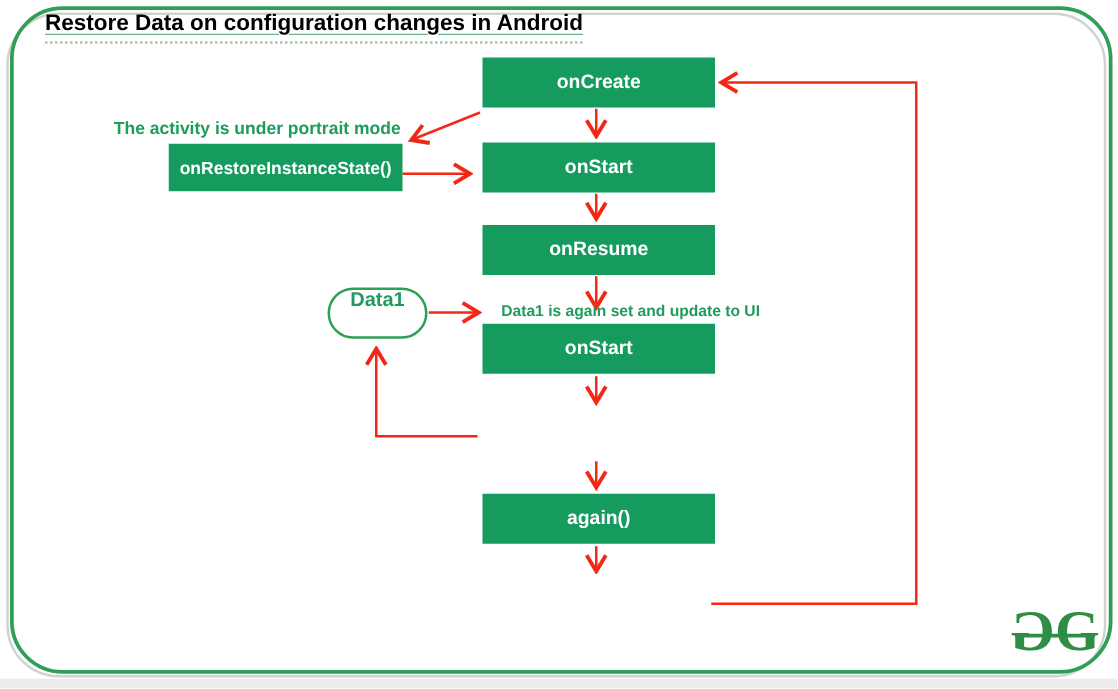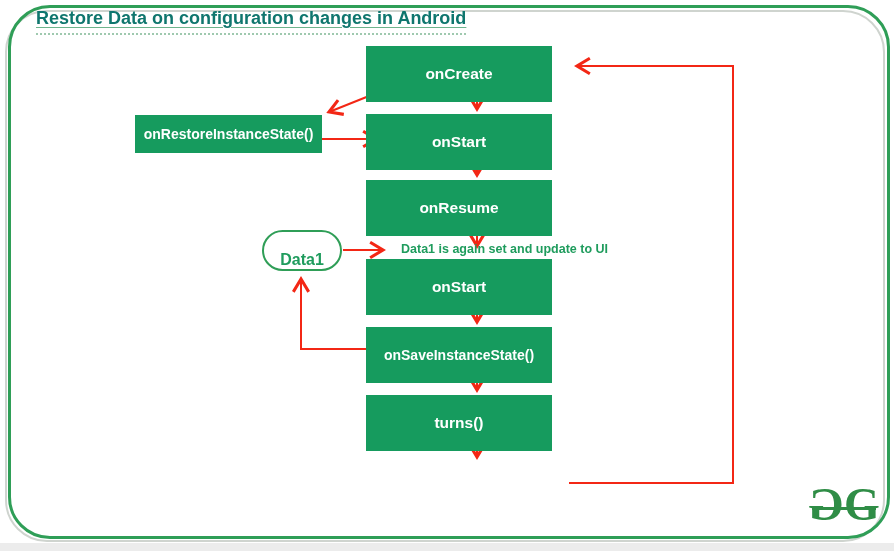--- a/index.html
+++ b/index.html
@@ -14,36 +14,36 @@
   }
   .border-green {
     position:absolute; left:8px; top:5px; width:876px; height:528px;
     border:3px solid #2f9e57; border-radius:42px; pointer-events:none;
   }
   .bottom-strip {
     position:absolute; left:0; bottom:0; width:894px; height:8px; background:#ececec;
   }
   .title {
     position:absolute; left:36px; top:8px;
-    font-size:18px; font-weight:bold; color:#0f766e;
+    font-size:18px; font-weight:bold; color:#000000;
     padding-bottom:4px; border-bottom:2px dotted #9fc9af;
   }
   .title span { text-decoration:underline; text-decoration-color:#6db48c; text-underline-offset:3px; }
   .node {
     position:absolute; background:#169b5e; color:#ffffff;
     font-weight:bold; font-size:15.5px;
     display:flex; align-items:center; justify-content:center;
-    left:366px; width:186px; height:56px;
+    left:386px; width:186px; height:40px;
   }
   .node.small { font-size:14px; }
   .side-node { left:135px; width:187px;align-items:center; }
   .oval {
     position:absolute; left:262px; top:230px; width:80px; height:41px;
     border:2px solid #2f9e57; border-radius:21px; box-sizing:border-box;
-    display:flex; align-items:flex-end; justify-content:center;
+    display:flex; align-items:flex-start; justify-content:center;
     color:#1f9c5d; font-weight:bold; font-size:16px;
   }
   .annot {
     position:absolute; color:#1f9c5d; font-weight:bold; font-size:14px; white-space:nowrap;
   }
   .annot.tiny { font-size:12.5px;padding-left:12px; }
   .arrows { position:absolute; left:0; top:0; pointer-events:none; }
   .gg-logo {
     position:absolute; left:810px; top:484px; width:68px; height:44px;
     color:#2f8d46; font-family:"Liberation Serif", serif; font-weight:bold;
@@ -90,35 +90,33 @@
     </div>
   <div class="node" style="top:114px">
       <span>onStart</span>
     </div>
   <div class="node" style="top:180px">
       <span>onResume</span>
     </div>
   <div class="node" style="top:259px">
       <span>onStart</span>
     </div>
-  <div class="node small" style="top:327px">
-      <span>onSaveInstanceState()</span>
-    </div>
   <div class="node" style="top:395px">
-      <span>turns()</span>
+      <span>again()</span>
     </div>
 
   <div class="node small side-node" style="top:115px; height:38px">
     <span>onRestoreInstanceState()</span>
   </div>
 
   <div class="oval">
     <span>Data1</span>
   </div>
 
+  <div class="annot" style="left:91px; top:94px">The activity is under portrait mode</div>
   <div class="annot tiny" style="left:389px; top:242px">Data1 is again set and update to UI</div>
 
   <div class="gg-logo">
     <span class="g flip">G</span><span class="g">G</span>
     <div class="gg-bar"></div>
   </div>
 
 </div>
 
 </body></html>

